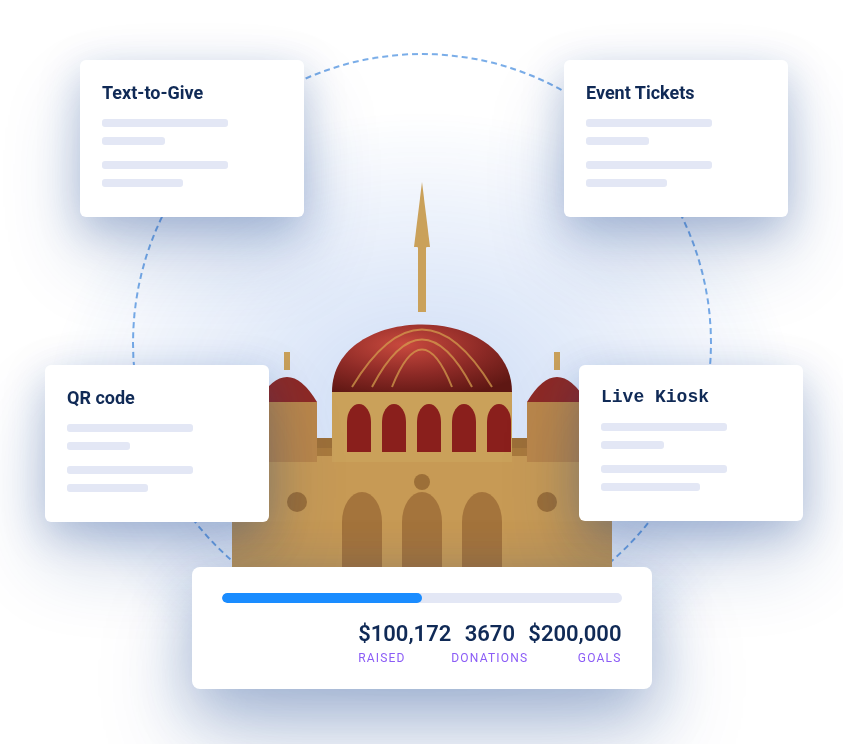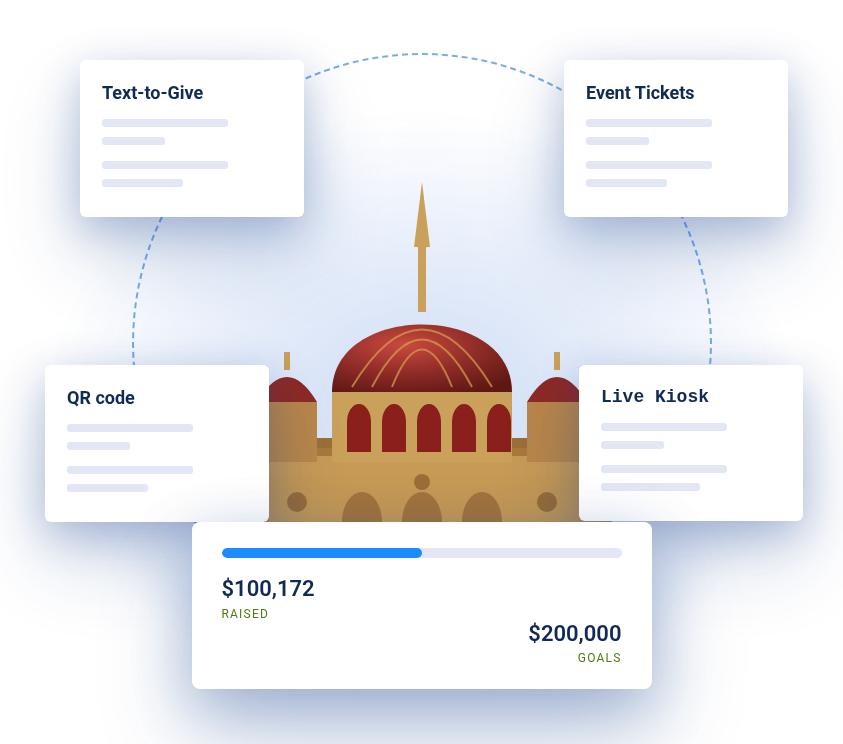--- a/index.html
+++ b/index.html
@@ -107,33 +107,32 @@
     margin-bottom: 18px;
   }
   .progress-fill {
     height: 100%;
     background: #1a8cff;
     border-radius: 6px;
   }
   .stats-row {
     display: flex;
     justify-content: flex-end;
-    flex-direction: column;
   }
   .stat { text-align: left; }
   .stat.right { text-align: right; }
   .stat.mid { text-align: center; }
   .stat-val {
     color: #102a56;
     font-size: 22px;
     font-weight: 600;
     line-height: 1.2;
   }
   .stat-lab {
-    color: #4d7c0f;
+    color: #8b5cf6;
     font-size: 12px;
     letter-spacing: 1.2px;
     margin-top: 4px;
   }
 </style>
 </head>
 <body>
 
 <div class="stage">
 
@@ -243,20 +242,24 @@
 
   <div class="stats">
     <div class="progress-track">
       <div class="progress-fill" style="width:50%"></div>
     </div>
     <div class="stats-row">
       <div class="stat">
         <div class="stat-val">$100,172</div>
         <div class="stat-lab">RAISED</div>
       </div>
+      <div class="stat mid">
+        <div class="stat-val">3670</div>
+        <div class="stat-lab">DONATIONS</div>
+      </div>
       <div class="stat right">
         <div class="stat-val">$200,000</div>
         <div class="stat-lab">GOALS</div>
       </div>
     </div>
   </div>
 
 </div>
 
 </body></html>

